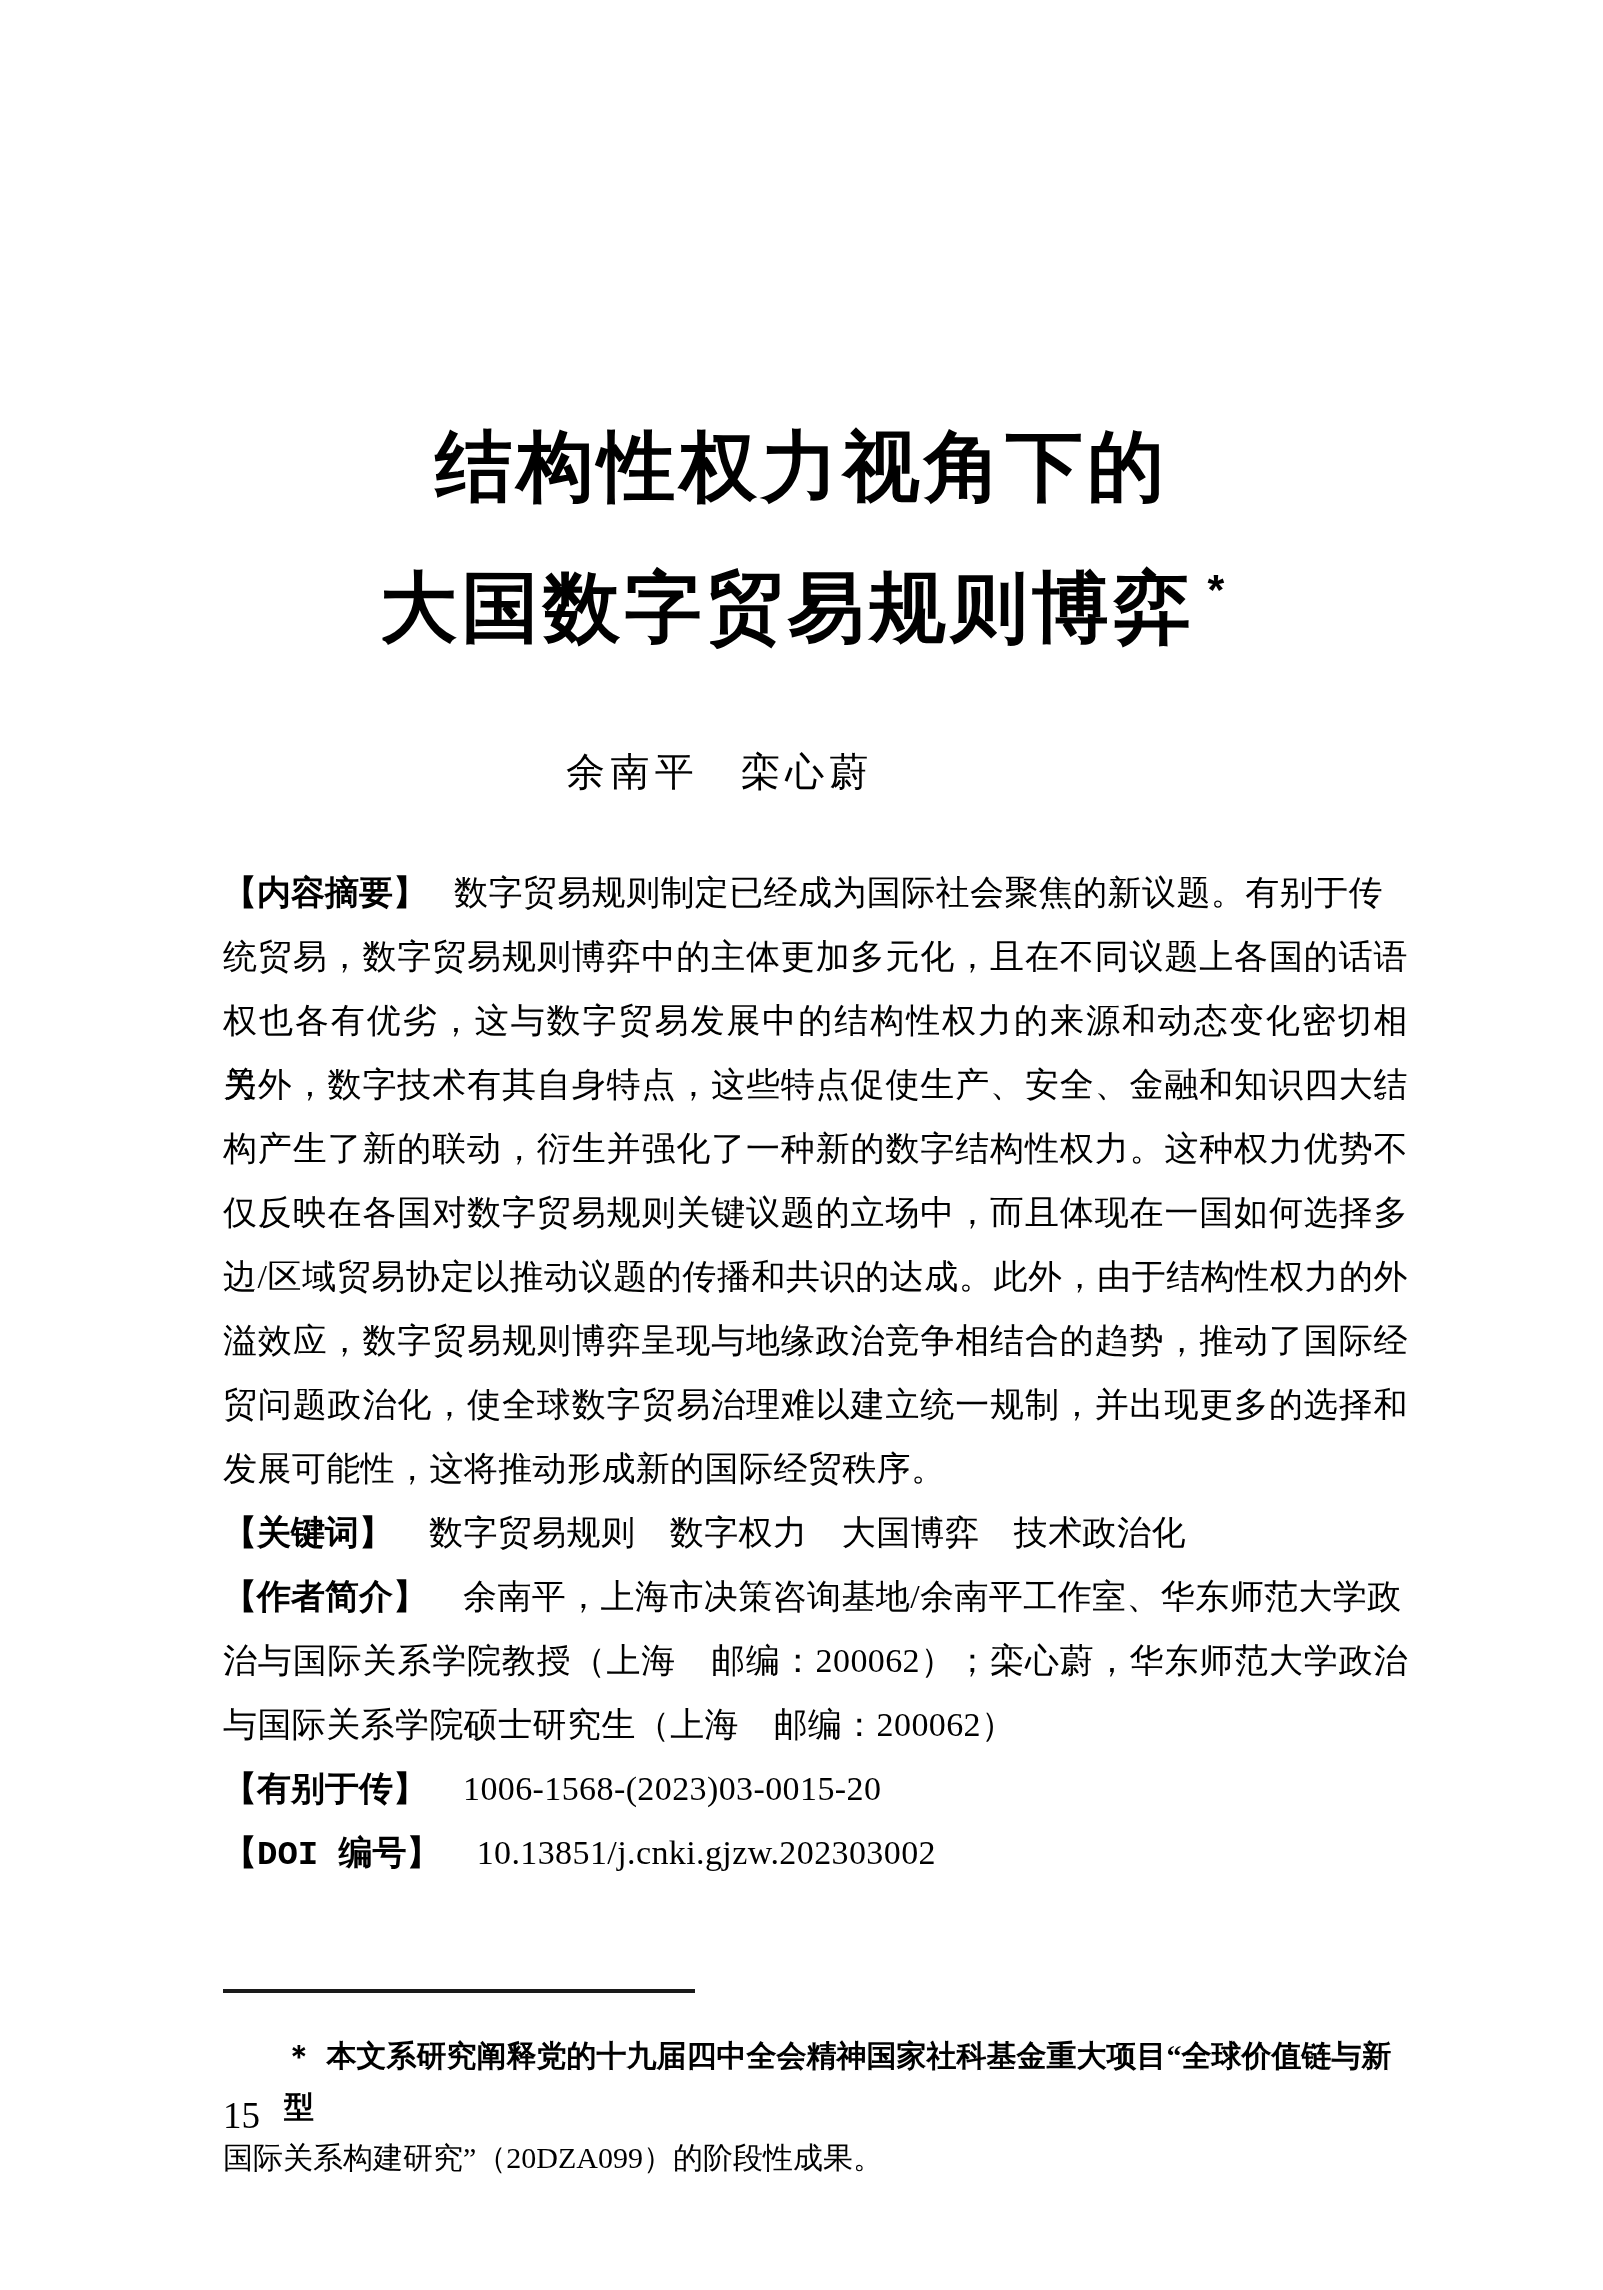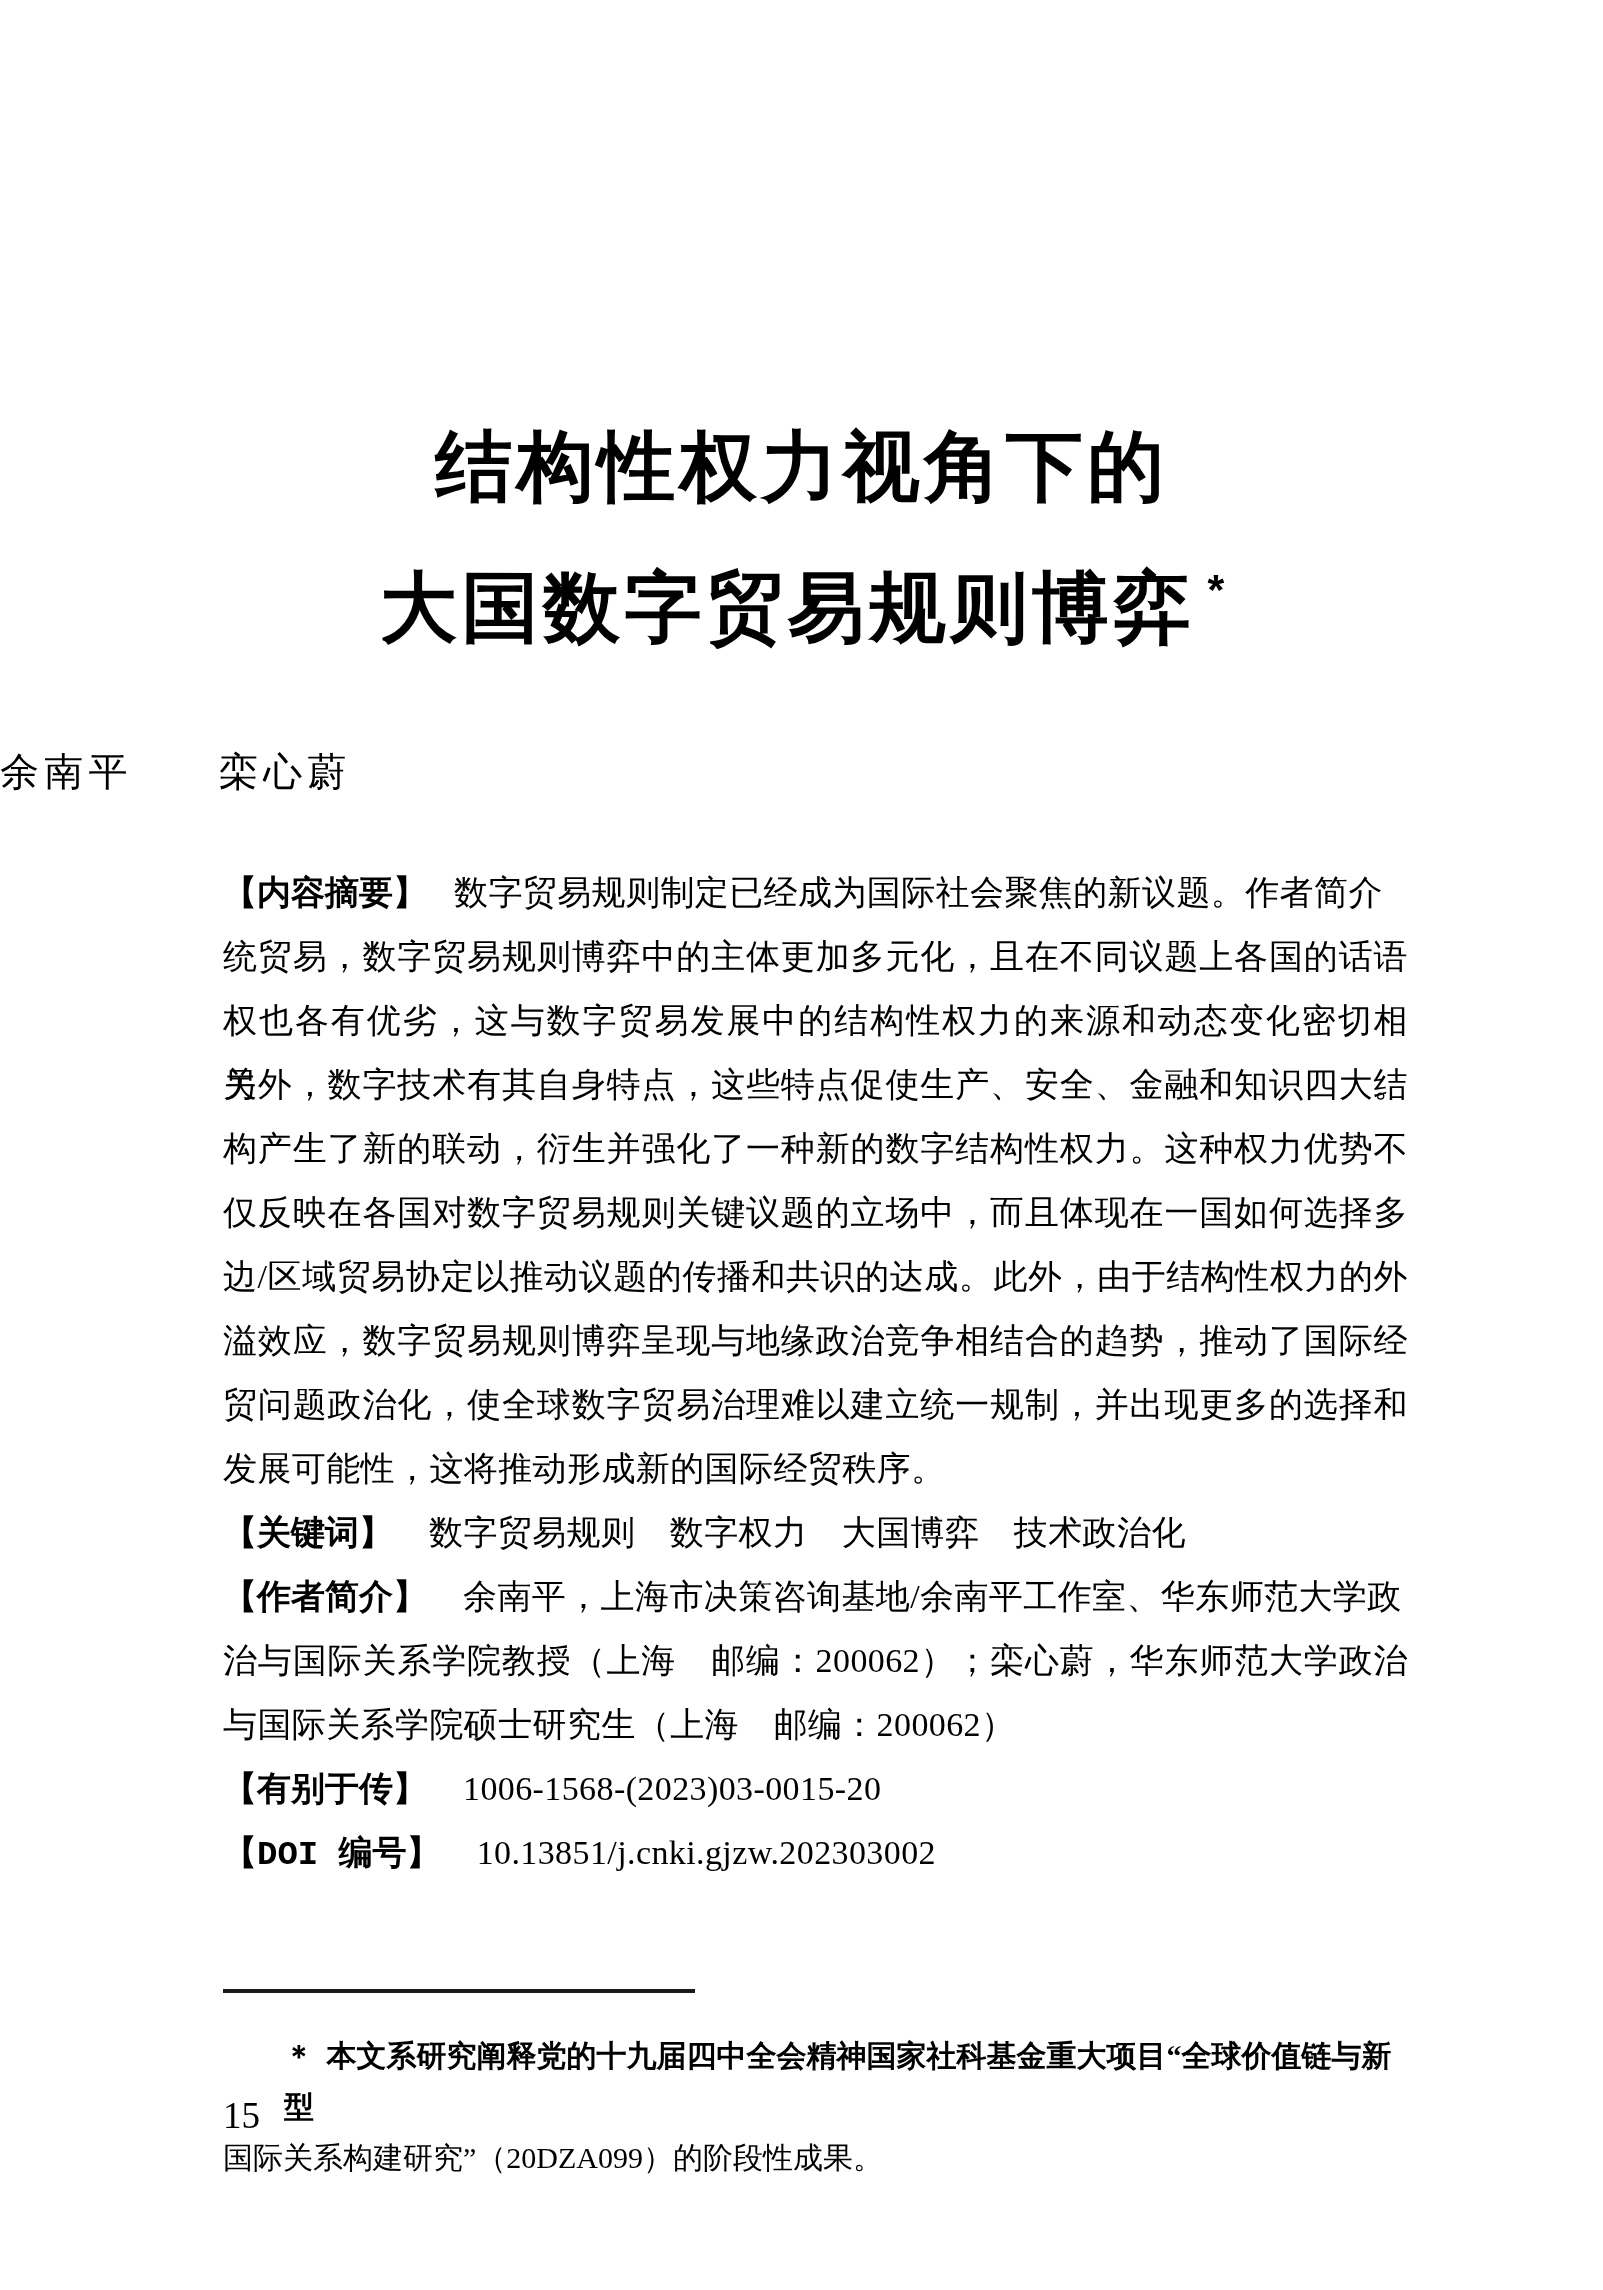--- a/index.html
+++ b/index.html
@@ -40,21 +40,22 @@
     letter-spacing: 0;
   }
 
   
   .authors {
     position: absolute;
     top: 747px;
     left: 0;
     width: 1440px;
     display: flex;
-    gap: 86px;
+    justify-content: center;
+    gap: 42px;
     font-size: 39px;
     line-height: 50px;
     letter-spacing: 5.3px;
     color: #000000;
   }
 
   
   .bodyblock {
     position: absolute;
     top: 861px;
@@ -128,21 +129,21 @@
   </div>
 
   <div class="authors">
     <span>余南平</span>
     <span>栾心蔚</span>
   </div>
 
   <div class="bodyblock">
 
     <div class="row">
-      <span class="lbl gap-s">【内容摘要】</span><span>数字贸易规则制定已经成为国际社会聚焦的新议题。作者简介</span>
+      <span class="lbl gap-s">【内容摘要】</span><span>数字贸易规则制定已经成为国际社会聚焦的新议题。有别于传</span>
     </div>
     <div class="row fill">统贸易，数字贸易规则博弈中的主体更加多元化，且在不同议题上各国的话语</div>
     <div class="row fill">权也各有优劣，这与数字贸易发展中的结构性权力的来源和动态变化密切相关。</div>
     <div class="row fill">另外，数字技术有其自身特点，这些特点促使生产、安全、金融和知识四大结</div>
     <div class="row fill">构产生了新的联动，衍生并强化了一种新的数字结构性权力。这种权力优势不</div>
     <div class="row fill">仅反映在各国对数字贸易规则关键议题的立场中，而且体现在一国如何选择多</div>
     <div class="row fill">边/区域贸易协定以推动议题的传播和共识的达成。此外，由于结构性权力的外</div>
     <div class="row fill">溢效应，数字贸易规则博弈呈现与地缘政治竞争相结合的趋势，推动了国际经</div>
     <div class="row fill">贸问题政治化，使全球数字贸易治理难以建立统一规制，并出现更多的选择和</div>
     <div class="row">发展可能性，这将推动形成新的国际经贸秩序。</div>

